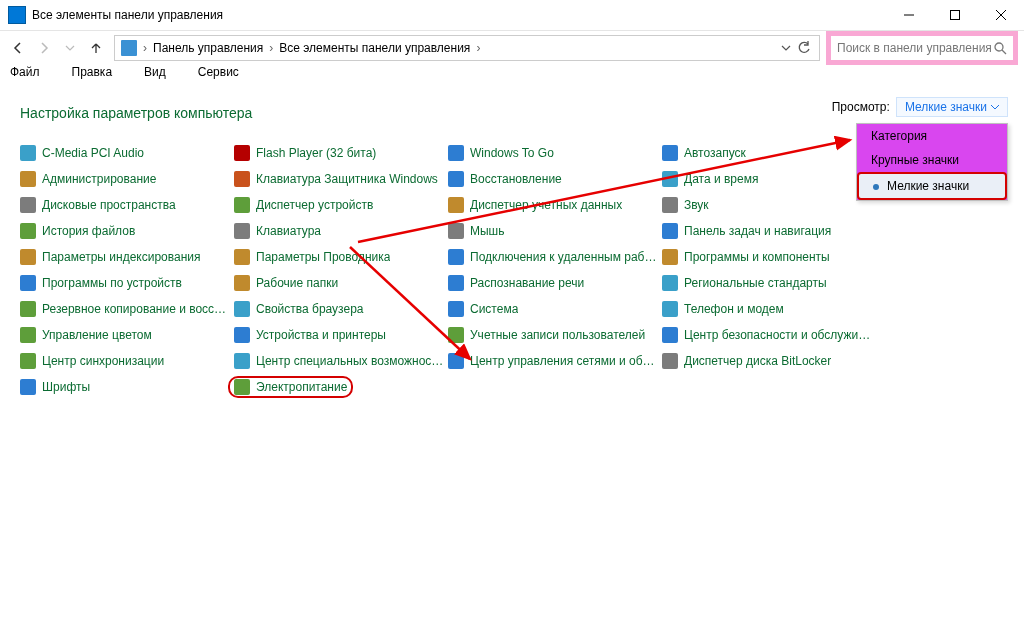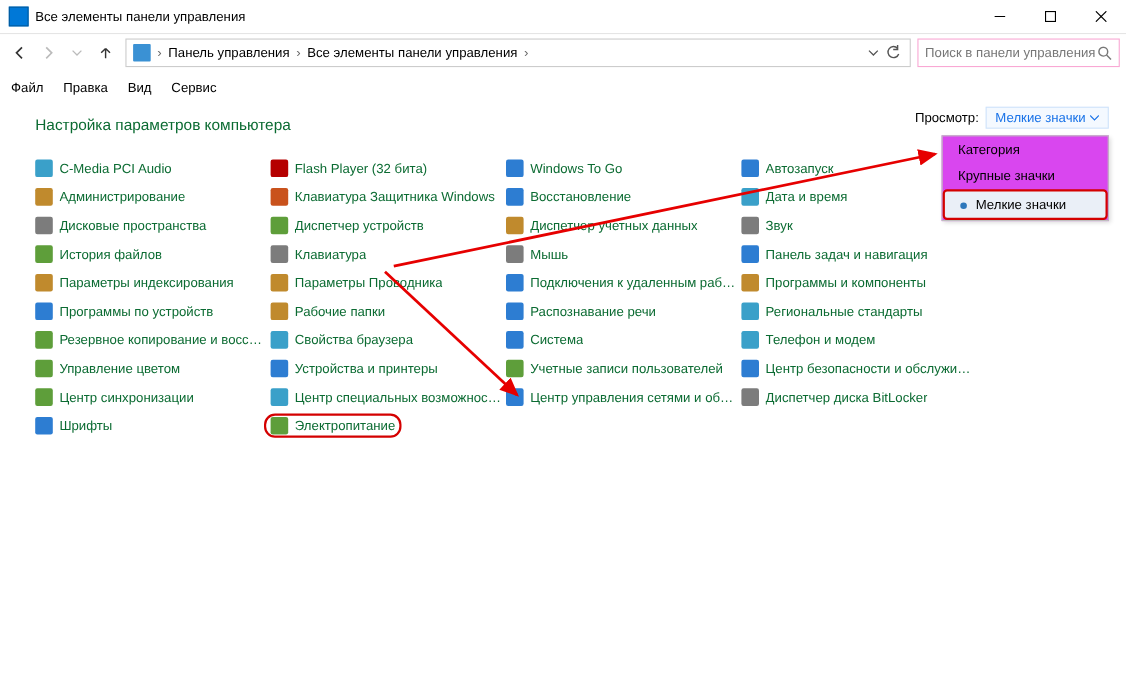--- a/index.html
+++ b/index.html
@@ -10,24 +10,24 @@
 .winbtn{width:46px;display:flex;align-items:center;justify-content:center;font-size:13px;font-family:sans-serif}
 .winbtn svg{width:10px;height:10px}
 .navrow{height:34px;display:flex;align-items:center;padding:0 6px;gap:2px}
 .navbtn{width:24px;height:24px;display:flex;align-items:center;justify-content:center;color:#555}
 .navbtn.dis{color:#bbb}
 .crumbbox{flex:1;height:24px;border:1px solid #ccc;display:flex;align-items:center;margin:0 4px;padding:0 2px;position:relative}
 .crumbbox .cp-icon{width:16px;height:16px;background:#3a91d4;margin:0 4px;display:inline-block;border-radius:1px}
 .crumb{padding:0 4px;font-size:12px}
 .crumbsep{color:#666;padding:0 2px}
 .crumb-end{margin-left:auto;display:flex;align-items:center;gap:6px;padding-right:6px;color:#555}
-.searchbox{width:170px;height:24px;border:1px solid #f9a8d4;display:flex;align-items:center;padding:0 6px;color:#777}
+.searchbox{width:170px;height:24px;border:5px solid #f9a8d4;display:flex;align-items:center;padding:0 6px;color:#777}
 .searchbox span{flex:1}
-.menubar{height:22px;display:flex;align-items:flex-end;gap:18px;padding:0 10px;font-size:12px}
-.content{position:relative;padding:10px 32px}
+.menubar{height:22px;display:flex;align-items:flex-start;gap:32px;padding:0 10px;font-size:12px}
+.content{position:relative;padding:10px 20px}
 .heading{color:#0b6b32;font-size:14px;padding:8px 0 18px 0}
 .viewrow{position:absolute;right:16px;top:10px;font-size:12px;display:flex;align-items:center;gap:6px}
 .viewlink{color:#1a73e8;border:1px solid #cfe3fb;background:#f4f9ff;padding:2px 8px;display:flex;align-items:center;gap:4px}
 .dropdown{position:absolute;right:16px;top:36px;width:150px;background:#d946ef;border:1px solid #bfbfbf;box-shadow:2px 2px 4px rgba(0,0,0,.15);z-index:30}
 .dropdown .di{padding:5px 14px;font-size:12px}
 .dropdown .di.sel{background:#eaeff7}
 .dropdown .di.sel .bullet{display:inline-block;width:6px;height:6px;border-radius:50%;background:#2e77bb;margin-right:8px;vertical-align:middle}
 .di-outline{border:2px solid #d40000;border-radius:4px;margin:0 0 0 0}
 .grid{display:grid;grid-template-columns:210px 210px 210px 210px;column-gap:4px;row-gap:6px;padding-top:4px}
 .cell{display:flex;align-items:center;gap:6px;height:20px;font-size:12px}

